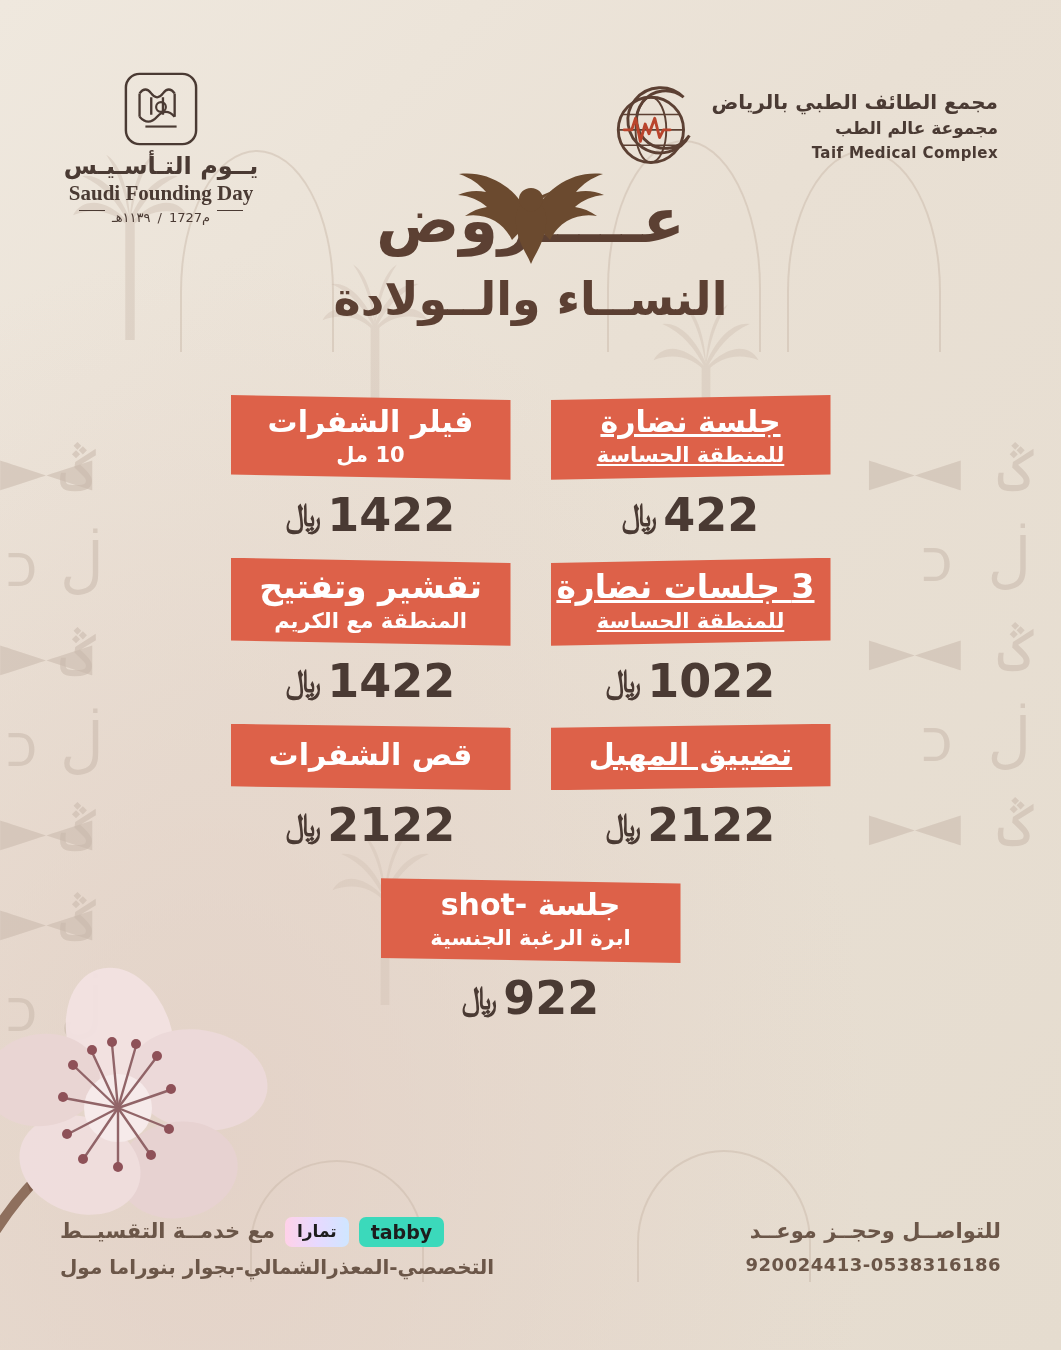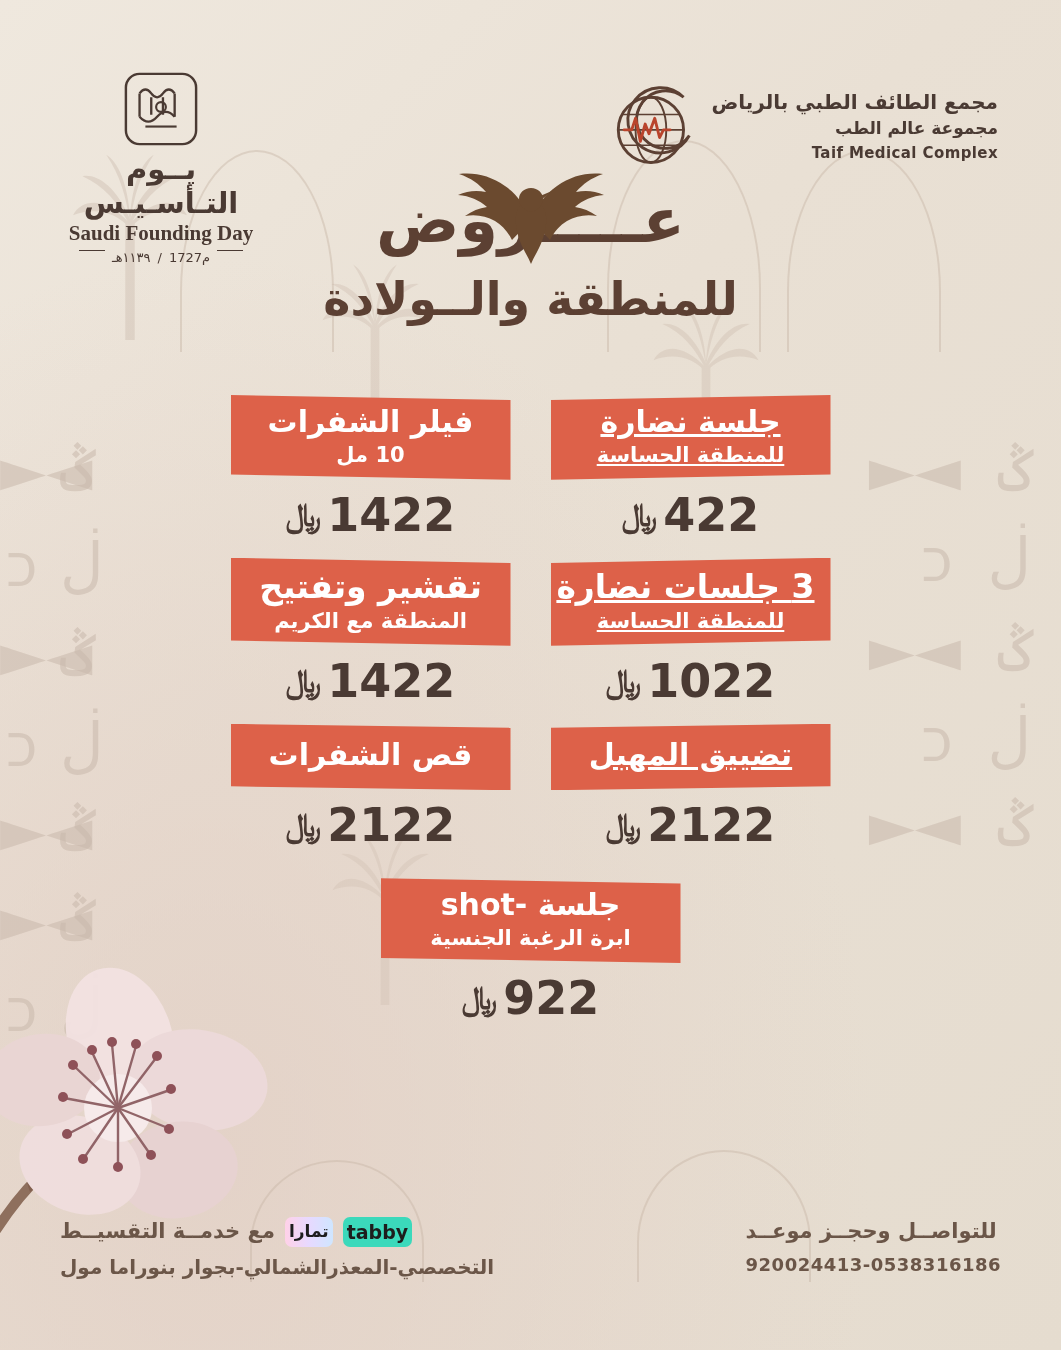--- a/index.html
+++ b/index.html
@@ -103,21 +103,21 @@
     width: 230px;
     text-align: center;
     color: #4a3a33;
   }
   .fd-seal {
     width: 78px;
     height: 78px;
     margin: 0 auto 4px;
   }
   .fd-ar {
-    font-size: 29px;
+    font-size: 24px;
     font-weight: bold;
     letter-spacing: 3px;
   }
   .fd-en {
     font-size: 21px;
     font-weight: bold;
     direction: ltr;
     margin-top: 1px;
     font-family: "Liberation Serif", serif;
   }
@@ -254,21 +254,21 @@
     position: absolute;
     left: 0; right: 0;
     bottom: 30px;
     height: 110px;
     color: #6b5648;
   }
   .footer-right {
     position: absolute;
     right: 60px;
     top: 4px;
-    text-align: left;
+    text-align: right;
     font-size: 21px;
     font-weight: bold;
     line-height: 1.7;
   }
   .footer-phone {
     direction: ltr;
     font-size: 18px;
     letter-spacing: 0.5px;
   }
   .footer-left {
@@ -285,21 +285,21 @@
     flex-direction: row;
     align-items: center;
     justify-content: flex-end;
     gap: 10px;
   }
   .pill {
     display: inline-flex;
     align-items: center;
     justify-content: center;
     height: 30px;
-    padding: 0 4px;
+    padding: 0 12px;
     border-radius: 7px;
     font-size: 19px;
     font-weight: bold;
     color: #1d1d1d;
   }
   .pill-tabby { background: #3bd9bb; }
   .pill-tamara {
     background: linear-gradient(90deg,#ffd1e8 0%, #e7d9ff 50%, #cfe6ff 100%);
     font-size: 17px;
     letter-spacing: 1px;
@@ -448,21 +448,21 @@
         <g fill="#6b4a2f">
           <path d="M95 72 c-6 -14 -14 -26 -26 -34 c-14 -10 -30 -14 -46 -12 c12 4 20 10 27 18 c-10 -2 -19 -1 -28 3 c12 1 21 5 29 12 c-8 1 -15 4 -22 9 c11 -2 21 0 30 5 c7 4 13 11 17 19 z"></path>
           <path d="M95 72 c6 -14 14 -26 26 -34 c14 -10 30 -14 46 -12 c-12 4 -20 10 -27 18 c10 -2 19 -1 28 3 c-12 1 -21 5 -29 12 c8 1 15 4 22 9 c-11 -2 -21 0 -30 5 c-7 4 -13 11 -17 19 z"></path>
           <path d="M95 52 c8 0 14 7 15 16 c1 10 -2 22 -7 32 c-3 6 -6 11 -8 16 c-2 -5 -5 -10 -8 -16 c-5 -10 -8 -22 -7 -32 c1 -9 7 -16 15 -16 z"></path>
           <path d="M95 40 c7 0 12 5 12 11 c0 5 -3 9 -7 11 c-2 1 -3 2 -5 2 c-2 0 -3 -1 -5 -2 c-4 -2 -7 -6 -7 -11 c0 -6 5 -11 12 -11 z"></path>
           <path d="M104 48 l12 -5 l-11 9 z"></path>
         </g>
       </svg>
     </div>
     <div class="title-main">عـــــروض</div>
-    <div class="title-sub">للمنطقة والــولادة</div>
+    <div class="title-sub">النســاء والــولادة</div>
   </div>
 
   <div class="offers">
 
     <div class="offer-row">
       <div class="offer">
         <div class="offer-banner skew-right">
           <div class="offer-title">جلسة نضارة</div>
           <div class="offer-sub">للمنطقة الحساسة</div>
         </div>

